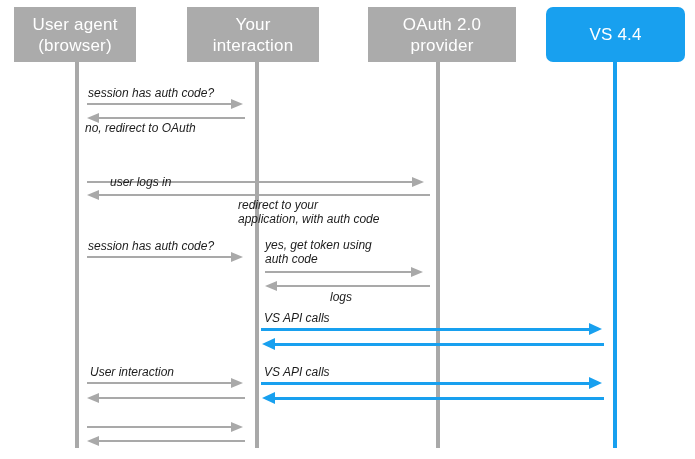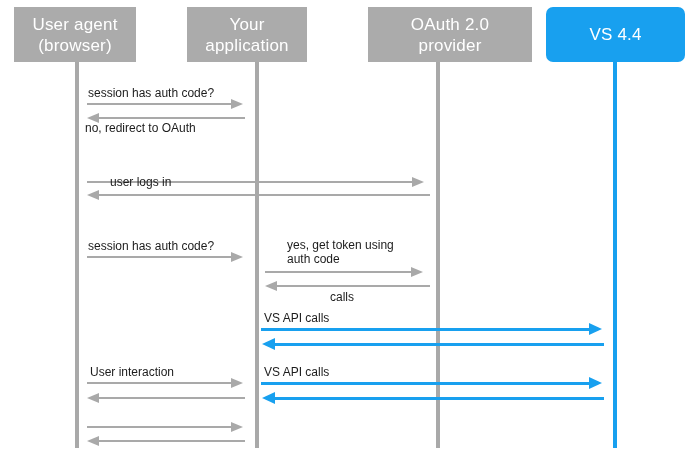--- a/index.html
+++ b/index.html
@@ -39,38 +39,38 @@
     border-right:12px solid var(--c);
   }
   .ar.gray{--c:var(--line-gray,#A9A9A9);}
   .ar.blue{--c:var(--accent-blue,#18A0EF);}
   .ar.blue::before{height:3px;top:-1px;}
   .ar.blue.right::after{top:-6px;border-top-width:6px;border-bottom-width:6px;border-left-width:13px;}
   .ar.blue.left::after{top:-6px;border-top-width:6px;border-bottom-width:6px;border-right-width:13px;}
   
   .msg{
     position:absolute;font-size:12px;line-height:14px;
-    color:var(--label-text,#1C1C1C);white-space:nowrap;
+    color:var(--label-text,#1C1C1C);white-space:nowrap;font-style:italic;
   }
   .msg.r{text-align:left;}
 </style>
 </head>
 <body>
 
 <div class="stage">
 
   <div class="actor" style="left:14px;width:122px;">
     <div>User agent</div>
     <div>(browser)</div>
   </div>
-  <div class="actor" style="left:187px;width:120px;">
+  <div class="actor" style="left:187px;width:132px;">
     <div>Your</div>
-    <div>application</div>
+    <div>interaction</div>
   </div>
-  <div class="actor" style="left:368px;width:164px;">
+  <div class="actor" style="left:368px;width:148px;">
     <div>OAuth 2.0</div>
     <div>provider</div>
   </div>
   <div class="actor blue" style="left:546px;width:139px;">
     <div>VS 4.4</div>
   </div>
 
   <div class="lifeline" style="left:75px;"></div>
   <div class="lifeline" style="left:255px;"></div>
   <div class="lifeline" style="left:436px;"></div>
@@ -93,29 +93,33 @@
   <div class="ar gray left" style="left:87px;top:441px;width:158px;"></div>
 
   <div class="msg" style="left:88px;top:86px;">session has auth code?</div>
 
   <div class="msg r" style="left:85px;top:121px;width:160px;">
     <div>no, redirect to OAuth</div>
   </div>
 
   <div class="msg" style="left:110px;top:163px;margin-top:12px;">user logs in</div>
 
+  <div class="msg r" style="left:238px;top:198px;width:180px;">
+    <div>redirect to your</div>
+    <div>application, with auth code</div>
+  </div>
 
   <div class="msg" style="left:88px;top:239px;">session has auth code?</div>
 
-  <div class="msg" style="left:287px;top:238px;">
+  <div class="msg" style="left:265px;top:238px;">
     <div>yes, get token using</div>
     <div>auth code</div>
   </div>
 
-  <div class="msg r" style="left:330px;top:290px;width:90px;">calls</div>
+  <div class="msg r" style="left:330px;top:290px;width:90px;">logs</div>
 
   <div class="msg" style="left:264px;top:311px;">VS API calls</div>
 
   <div class="msg" style="left:90px;top:365px;">User interaction</div>
 
   <div class="msg" style="left:264px;top:365px;">VS API calls</div>
 
 </div>
 
 </body></html>

